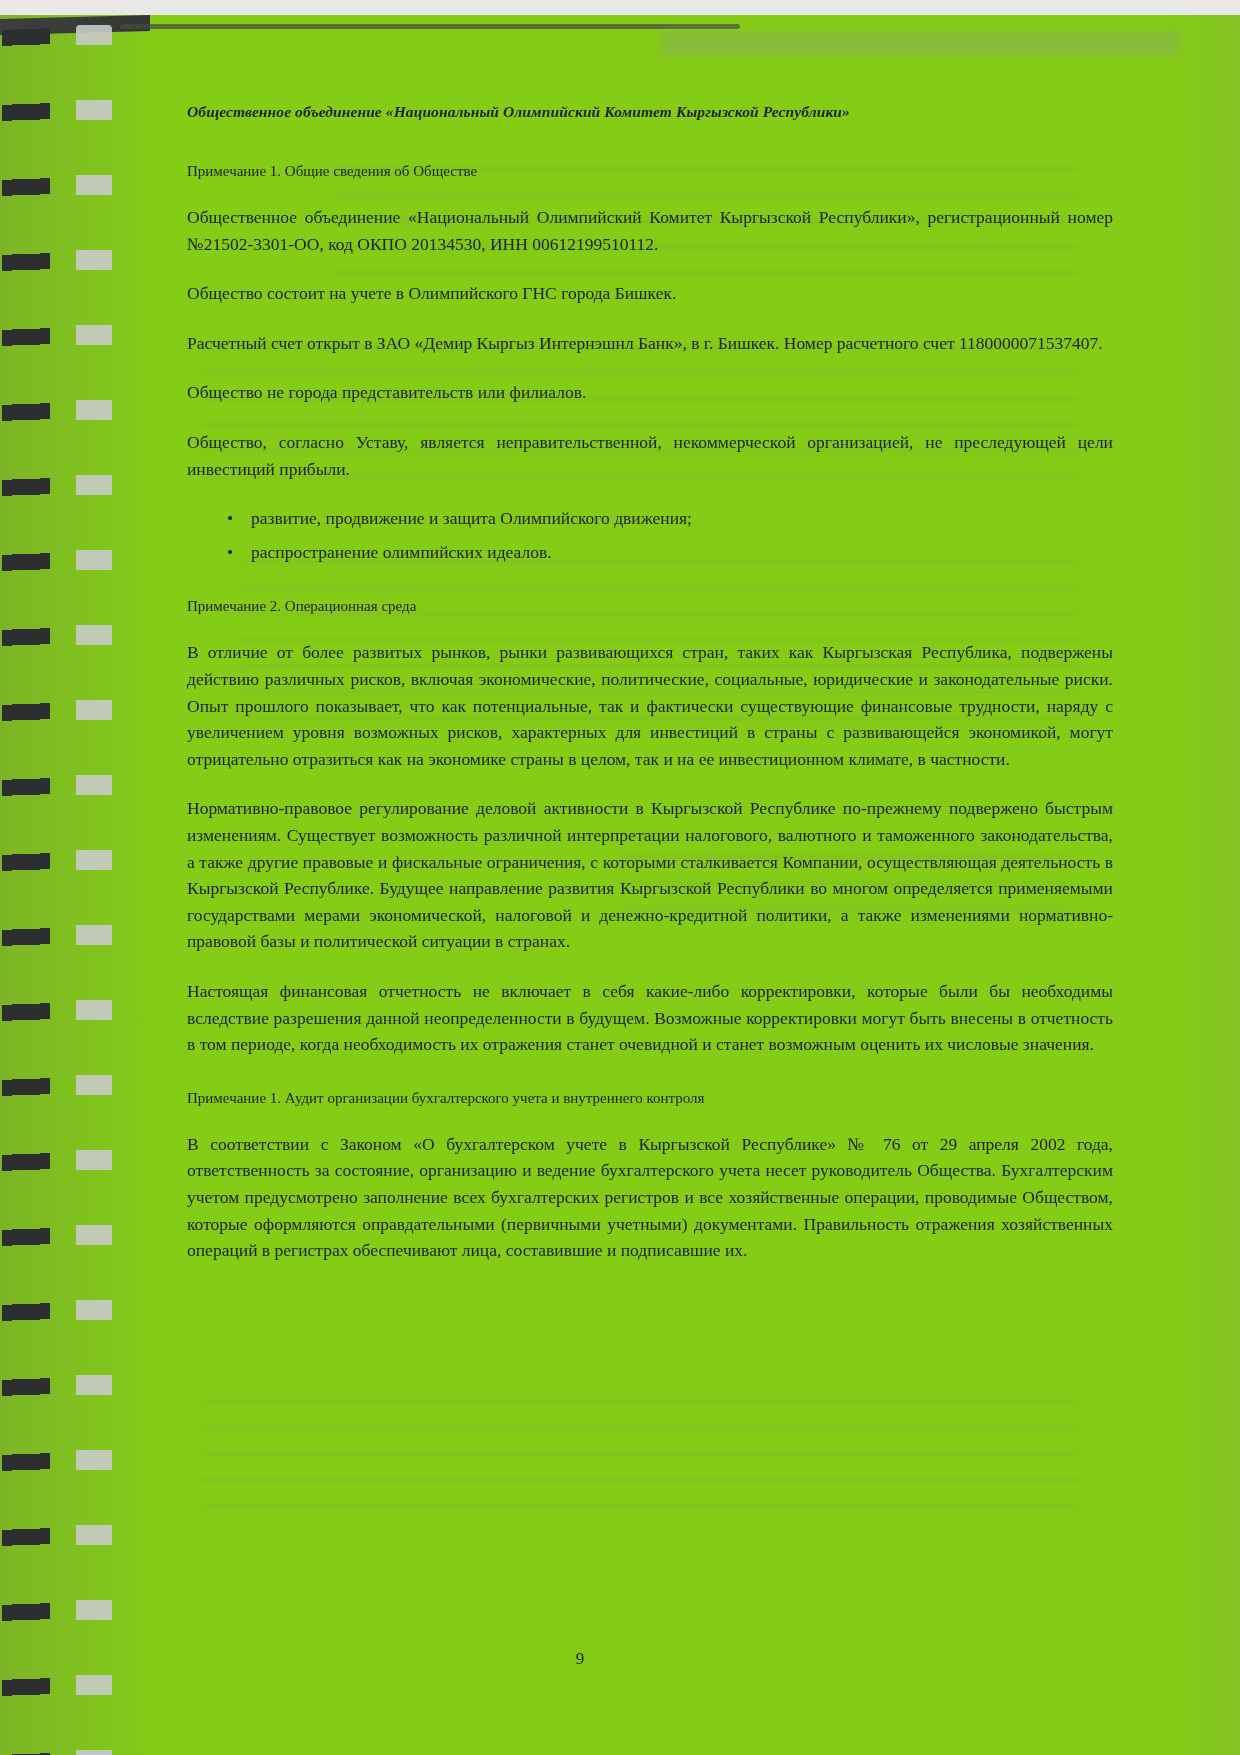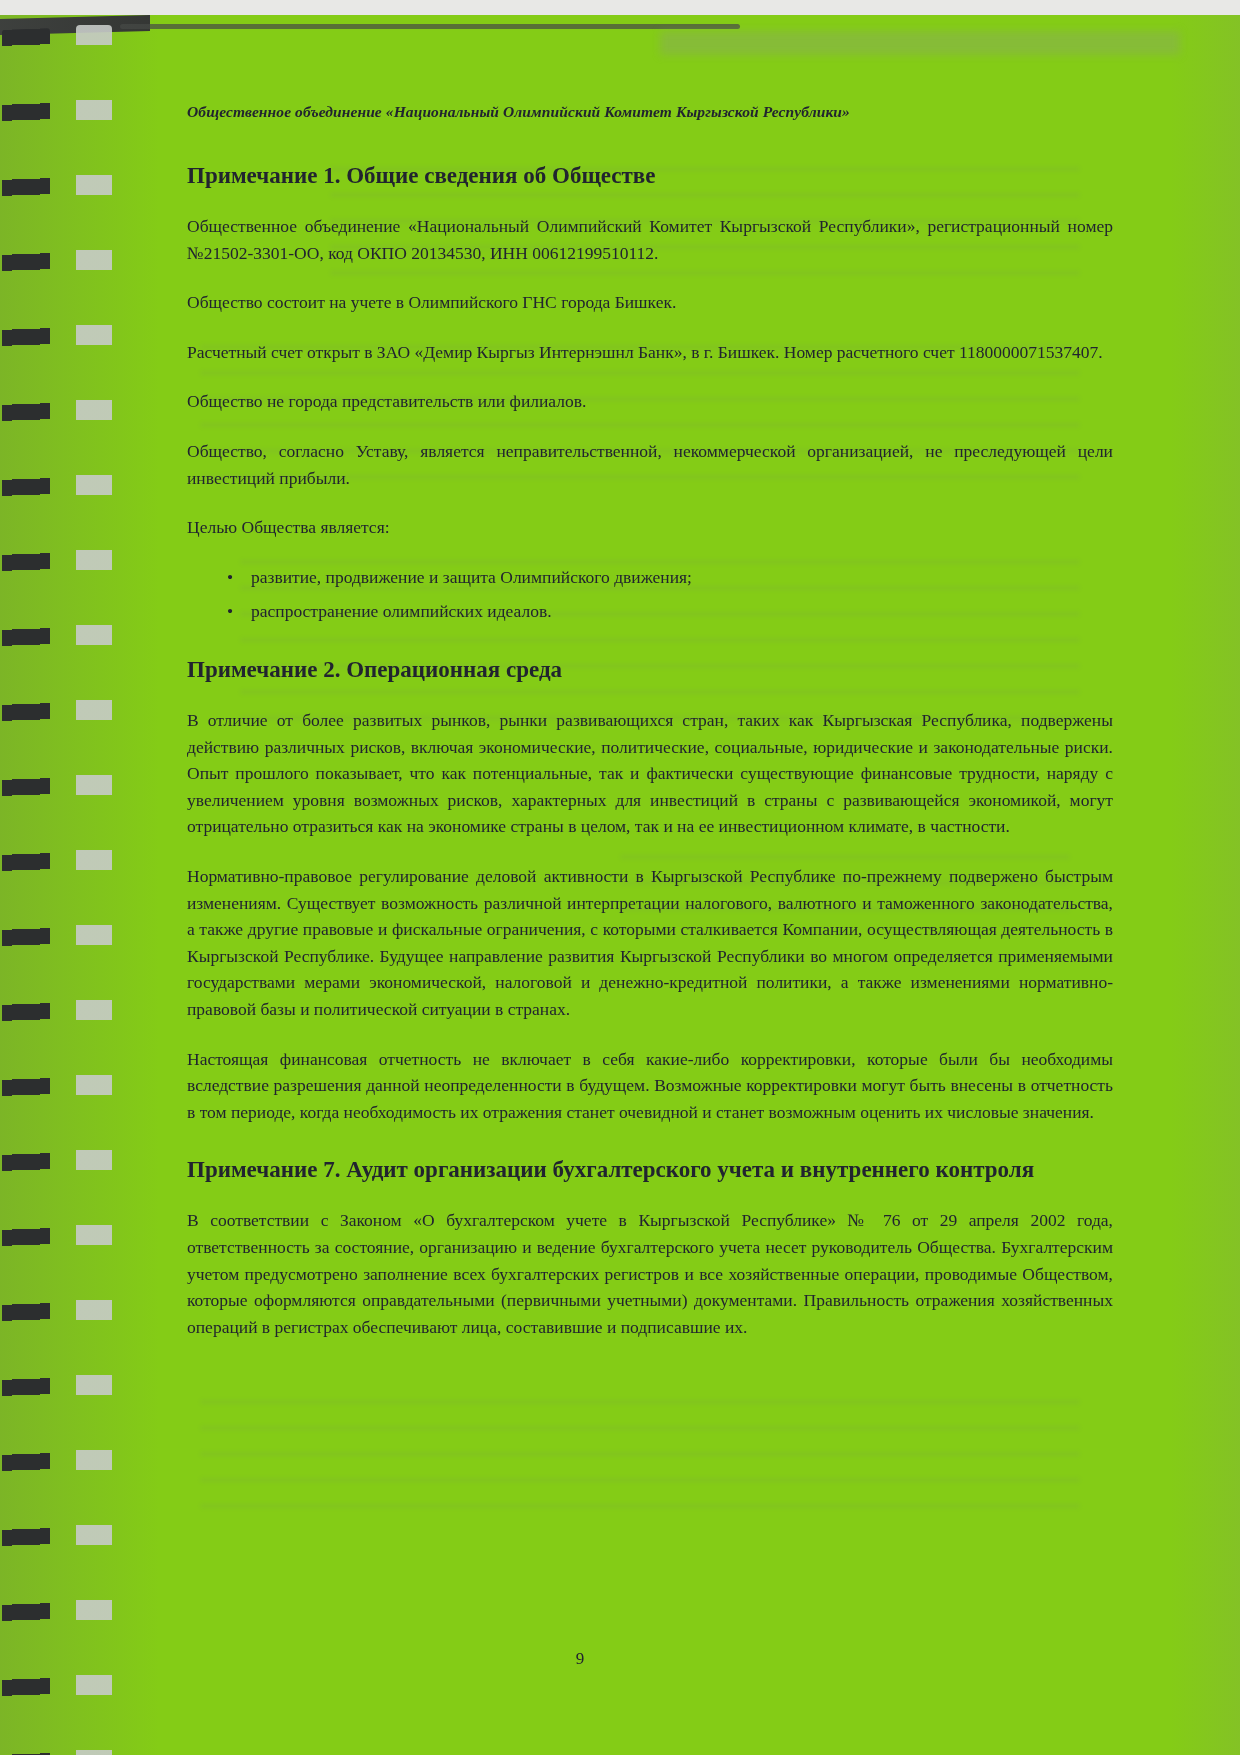--- a/index.html
+++ b/index.html
@@ -77,22 +77,22 @@
     position: absolute; left: 187px; top: 88px; width: 926px;
   }
   .doc-header {
     font-style: italic;
     font-weight: bold;
     font-size: 15.5px;
     margin: 0 0 42px 0;
     letter-spacing: 0.1px;
   }
   .note-heading {
-    font-size: 23px;
-    font-weight: bold;
+    font-size: 15px;
+    font-weight: normal;
     margin: 32px 0 24px 0;
   }
   .note-heading.first { margin-top: 0; }
   .content p {
     font-size: 17.5px;
     line-height: 1.52;
     text-align: justify;
     margin: 0 0 23px 0;
   }
   ul.goals {
@@ -144,32 +144,31 @@
   <div class="content">
 
     <div class="doc-header">Общественное объединение «Национальный Олимпийский Комитет Кыргызской Республики»</div>
 
     <div class="note-heading first">Примечание 1. Общие сведения об Обществе</div>
     <p>Общественное объединение «Национальный Олимпийский Комитет Кыргызской Республики», регистрационный номер №21502-3301-ОО, код ОКПО 20134530, ИНН 00612199510112.</p>
     <p>Общество состоит на учете в Олимпийского ГНС города Бишкек.</p>
     <p>Расчетный счет открыт в ЗАО «Демир Кыргыз Интернэшнл Банк», в г. Бишкек. Номер расчетного счет 1180000071537407.</p>
     <p>Общество не города представительств или филиалов.</p>
     <p>Общество, согласно Уставу, является неправительственной, некоммерческой организацией, не преследующей цели инвестиций прибыли.</p>
-    <p>Целью Общества является:</p>
 
     <ul class="goals">
       <li>развитие, продвижение и защита Олимпийского движения;</li>
       <li>распространение олимпийских идеалов.</li>
     </ul>
 
     <div class="note-heading">Примечание 2. Операционная среда</div>
     <p>В отличие от более развитых рынков, рынки развивающихся стран, таких как Кыргызская Республика, подвержены действию различных рисков, включая экономические, политические, социальные, юридические и законодательные риски. Опыт прошлого показывает, что как потенциальные, так и фактически существующие финансовые трудности, наряду с увеличением уровня возможных рисков, характерных для инвестиций в страны с развивающейся экономикой, могут отрицательно отразиться как на экономике страны в целом, так и на ее инвестиционном климате, в частности.</p>
     <p>Нормативно-правовое регулирование деловой активности в Кыргызской Республике по-прежнему подвержено быстрым изменениям. Существует возможность различной интерпретации налогового, валютного и таможенного законодательства, а также другие правовые и фискальные ограничения, с которыми сталкивается Компании, осуществляющая деятельность в Кыргызской Республике. Будущее направление развития Кыргызской Республики во многом определяется применяемыми государствами мерами экономической, налоговой и денежно-кредитной политики, а также изменениями нормативно-правовой базы и политической ситуации в странах.</p>
     <p>Настоящая финансовая отчетность не включает в себя какие-либо корректировки, которые были бы необходимы вследствие разрешения данной неопределенности в будущем. Возможные корректировки могут быть внесены в отчетность в том периоде, когда необходимость их отражения станет очевидной и станет возможным оценить их числовые значения.</p>
 
-    <div class="note-heading">Примечание 7. Аудит организации бухгалтерского учета и внутреннего контроля</div>
+    <div class="note-heading">Примечание 1. Аудит организации бухгалтерского учета и внутреннего контроля</div>
     <p>В соответствии с Законом «О бухгалтерском учете в Кыргызской Республике» № 76 от 29 апреля 2002 года, ответственность за состояние, организацию и ведение бухгалтерского учета несет руководитель Общества. Бухгалтерским учетом предусмотрено заполнение всех бухгалтерских регистров и все хозяйственные операции, проводимые Обществом, которые оформляются оправдательными (первичными учетными) документами. Правильность отражения хозяйственных операций в регистрах обеспечивают лица, составившие и подписавшие их.</p>
 
   </div>
 
   <div class="page-number">9</div>
 
 </div>
 
 </body></html>

